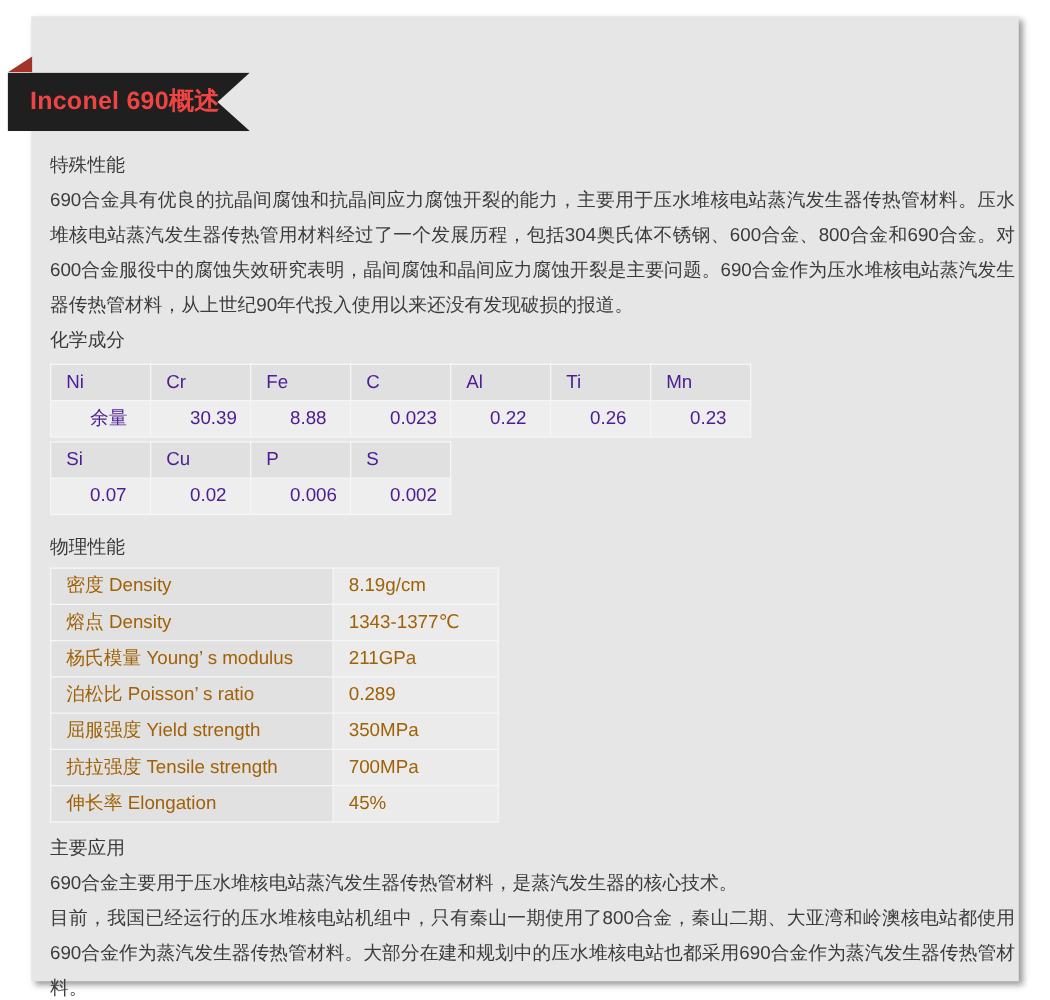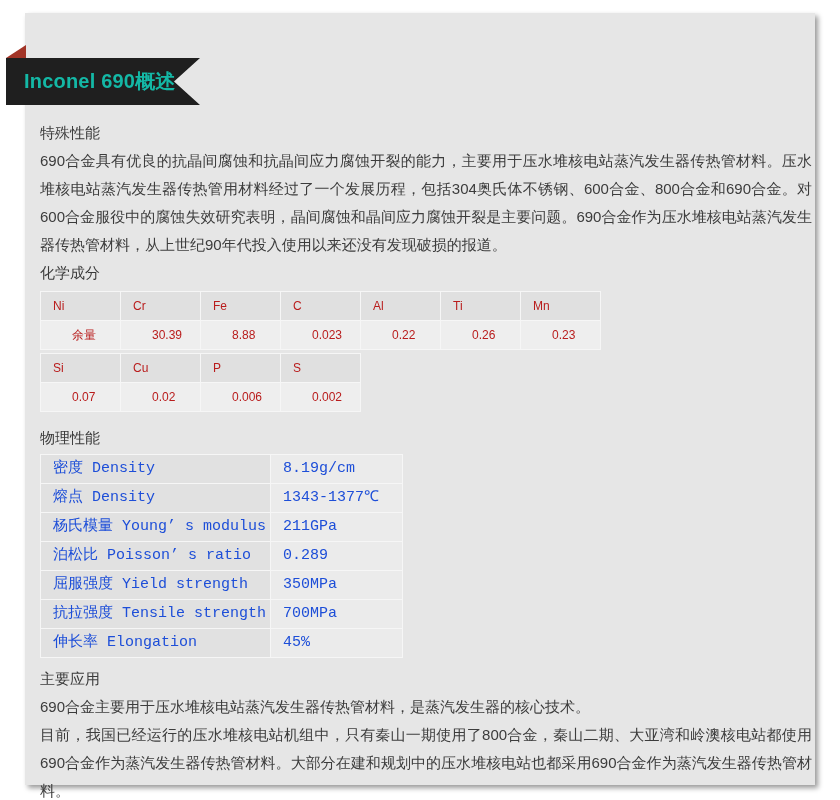--- a/index.html
+++ b/index.html
@@ -19,52 +19,51 @@
     position:absolute;left:6px;top:45px;
     width:20px;height:13px;
     background:#a23427;
     clip-path:polygon(100% 0,100% 100%,0 100%);
   }
   .ribbon{
     position:absolute;left:6px;top:58px;
     width:194px;height:47px;
     background:#1f1f1f;
     clip-path:polygon(0 0,100% 0,calc(100% - 26px) 50%,100% 100%,0 100%);
-    color:#14b8a6;font-weight:bold;font-size:20px;line-height:47px;
+    color:#ef4444;font-weight:bold;font-size:20px;line-height:47px;
     padding-left:18px;box-sizing:border-box;
     letter-spacing:0.2px;
   }
   .content{
     position:absolute;left:15px;top:106px;
     width:772px;
     color:#3c3c3c;font-size:15px;line-height:28px;
   }
   .sec-heading{margin:0;font-size:15px;font-weight:normal;color:#3a3a3a;}
   .para{margin:0;text-align:justify;}
   table{border-collapse:collapse;}
   .chem-table{margin-top:4px;}
   .chem-table td{
     width:80px;height:29px;box-sizing:border-box;
     padding:0 4px 0 12px;
     border:1px solid #f6f6f6;
-    font-size:12px;color:#b91c1c;
+    font-size:15px;color:#4c1d95;
     white-space:nowrap;
   }
   .chem-table tr.hdr td{background:#e0e0e0;}
   .chem-table tr.val td{background:#eeeeee;padding-left:31px;}
   .chem-table.second{margin-top:3px;}
   .phys-heading{margin-top:12px;}
   .phys-table{margin-top:2px;}
   .phys-table td{
     height:28px;box-sizing:border-box;
     padding:0 4px 0 12px;
     border:1px solid #f6f6f6;
-    font-size:15px;color:#1d4ed8;
+    font-size:15px;color:#a16207;
     white-space:nowrap;
-    font-family:Liberation Mono, monospace;
   }
   .phys-table td.lbl{width:226px;background:#e1e1e1;}
   .phys-table td.val{width:132px;background:#ebebeb;}
   .app-heading{margin-top:7px;}
 </style>
 </head>
 <body>
 
 <div class="panel">
   <div class="content">

